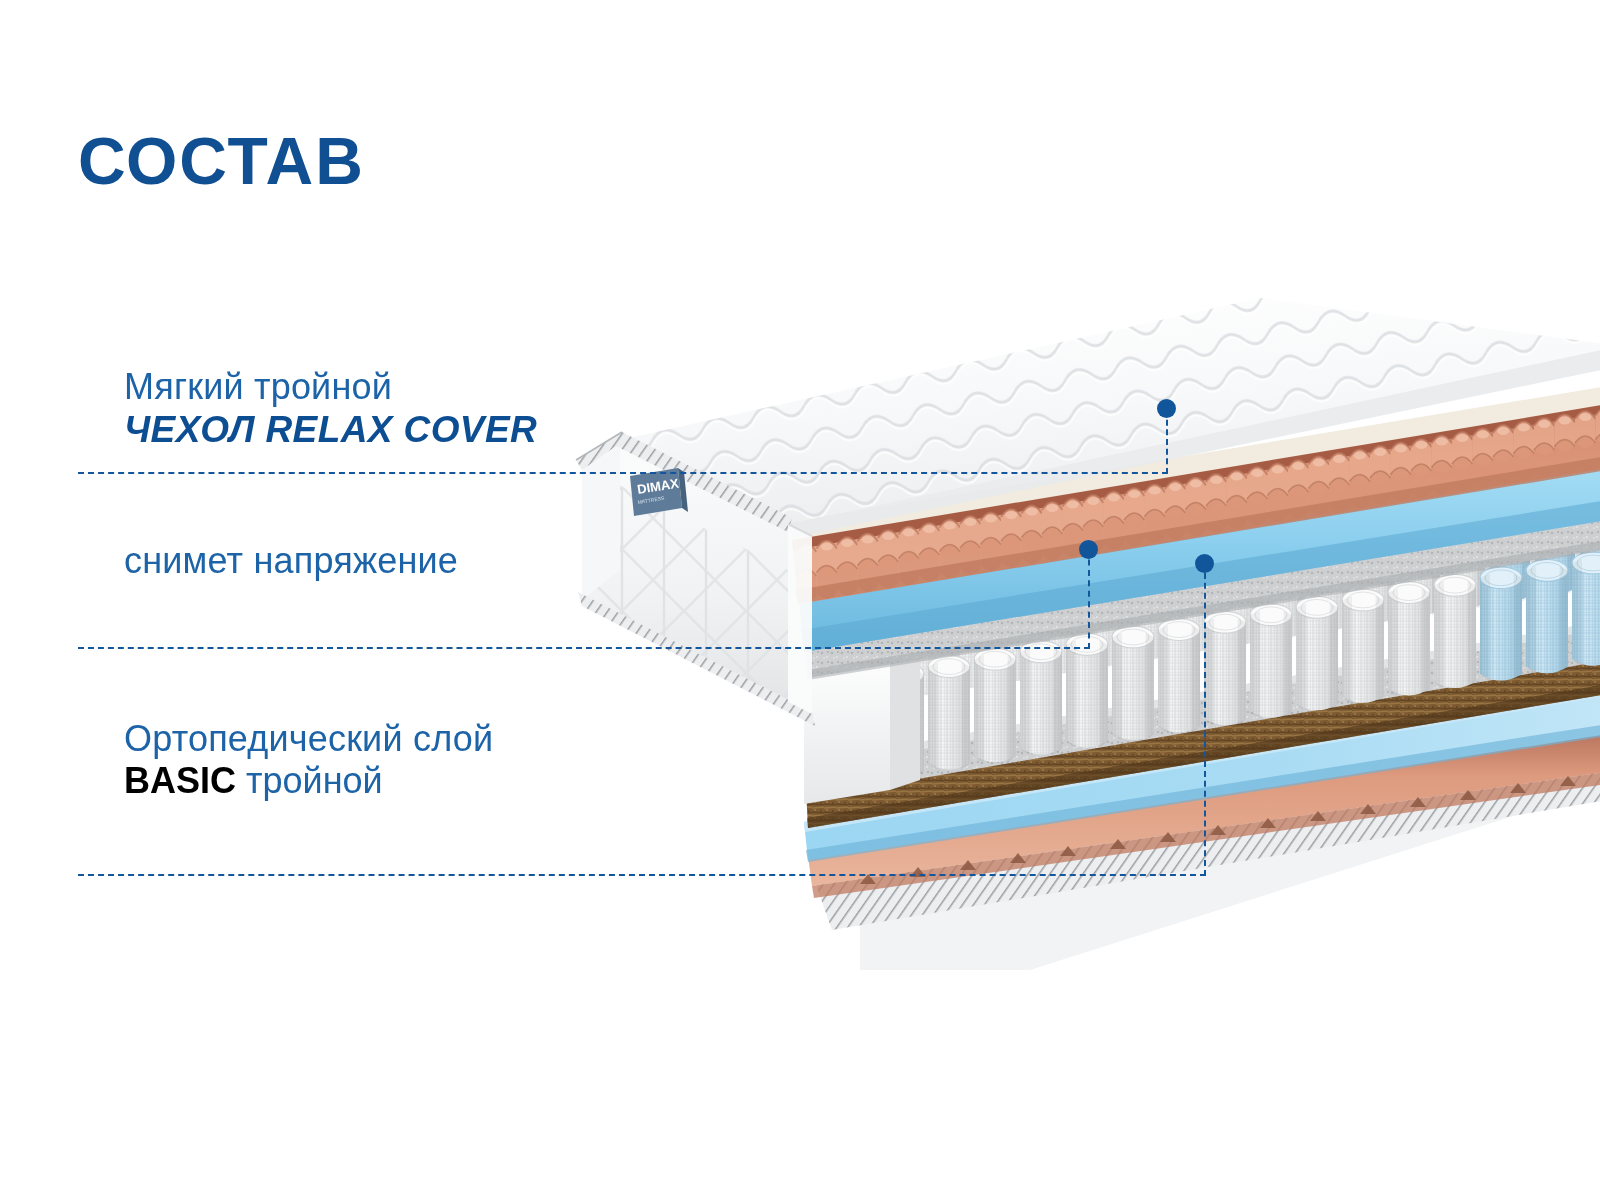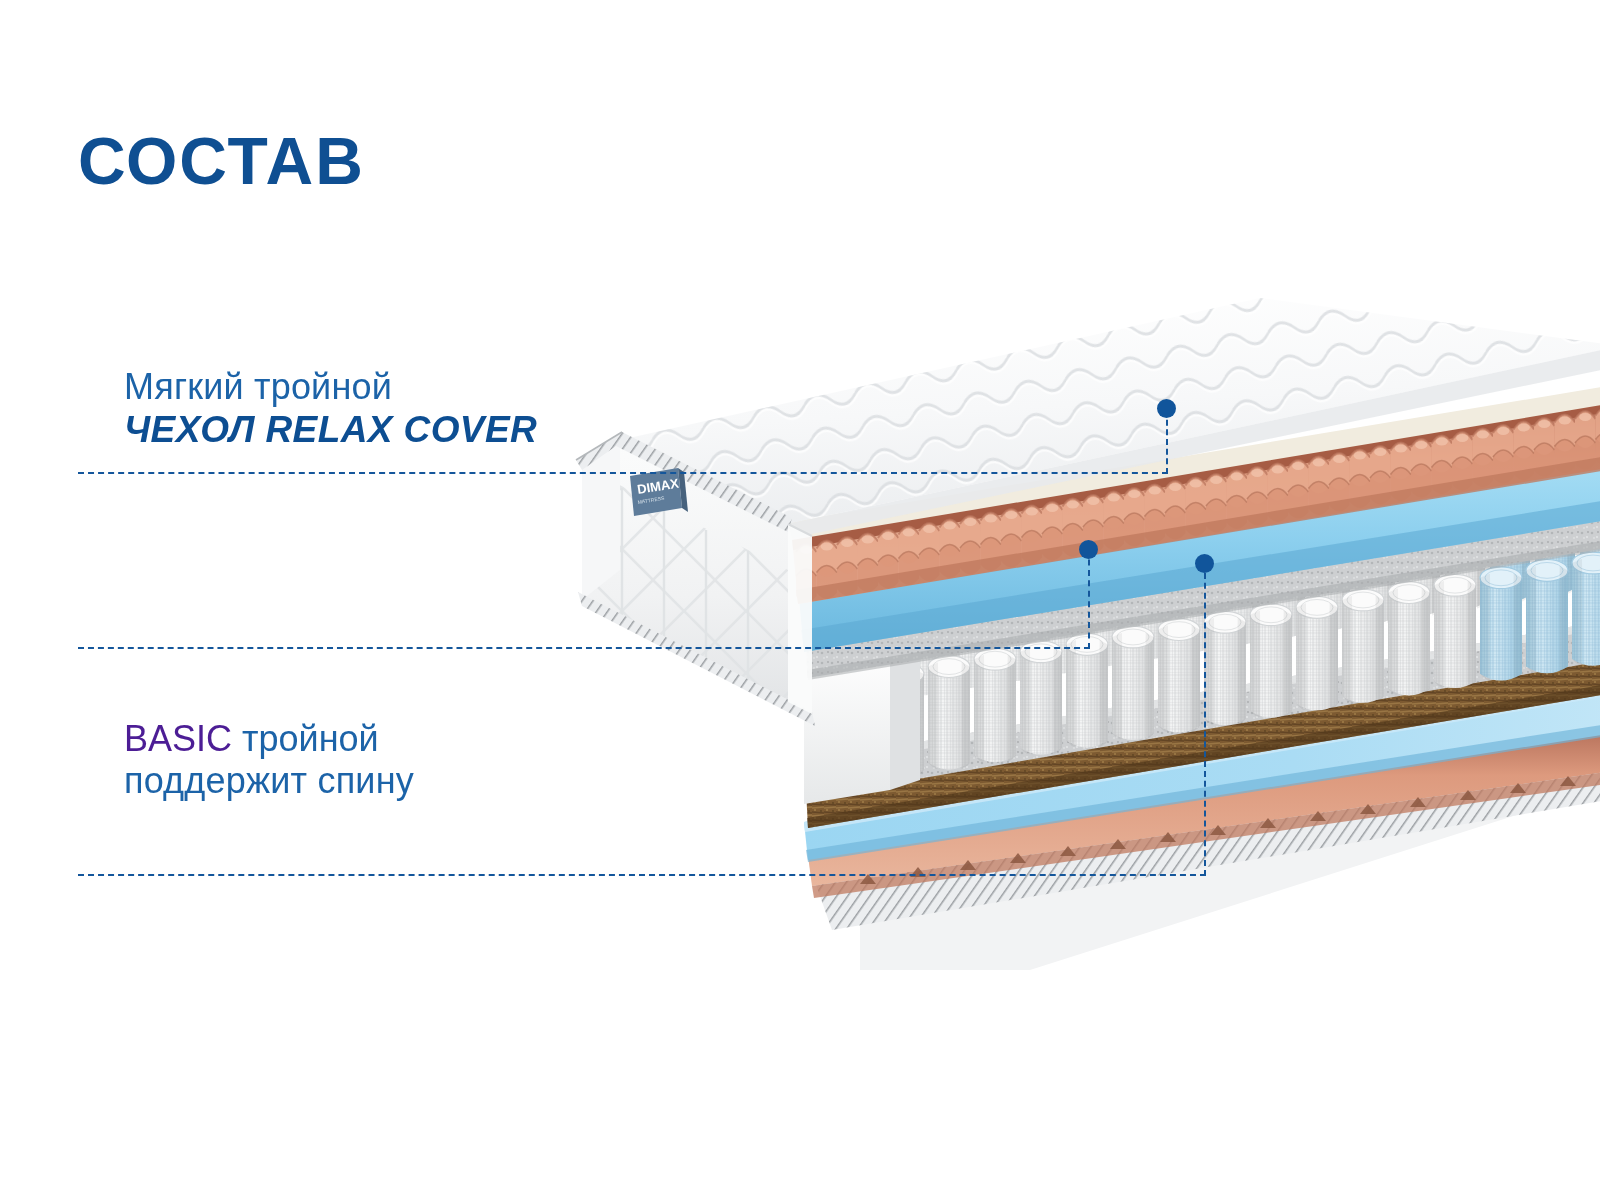--- a/index.html
+++ b/index.html
@@ -16,21 +16,21 @@
     font-size:66px;font-weight:700;letter-spacing:2px;
     color:#0f4f92;line-height:1;white-space:nowrap;
   }
 
   
   .callout{position:absolute;left:80px;color:#13589e;white-space:nowrap;}
   .callout .line{line-height:1.17;margin-left:44px;}
   .light{font-weight:400;font-size:36px;letter-spacing:.2px;color:#1c63a8;}
   .bold{font-weight:700;font-size:37px;letter-spacing:.4px;color:#0d4e92;font-style:italic;}
   .mix{font-weight:400;font-size:36px;color:#1c63a8;}
-  .mix b{font-weight:400;color:#4c1d95;}
+  .mix b{font-weight:700;color:#000000;}
 
   #callout-cover{top:366px;}
   #callout-foam{top:540px;}
   #callout-basic{top:718px;}
 
   
   .leader{
     position:absolute;height:0;border-top:2px dashed #14569b;
   }
   #leader-cover{left:78px;top:472px;width:1090px;}
@@ -711,26 +711,27 @@
 
   <div class="callout" id="callout-cover">
     <div class="line light">Мягкий тройной</div>
     <div class="line bold">ЧЕХОЛ RELAX COVER</div>
   </div>
   <div class="leader" id="leader-cover"></div>
   <div class="leader-v" id="leader-cover-v"></div>
   <div class="dot" id="dot-cover"></div>
 
   <div class="callout" id="callout-foam">
+    <div class="line light">снимет напряжение</div>
   </div>
   <div class="leader" id="leader-foam"></div>
   <div class="leader-v" id="leader-foam-v"></div>
   <div class="dot" id="dot-foam"></div>
 
   <div class="callout" id="callout-basic">
+    <div class="line light">Ортопедический слой</div>
     <div class="line mix"><b>BASIC</b><span> тройной</span></div>
-    <div class="line light">поддержит спину</div>
   </div>
   <div class="leader" id="leader-basic"></div>
   <div class="leader-v" id="leader-basic-v"></div>
   <div class="dot" id="dot-basic"></div>
 
 </div>
 
 </body></html>

